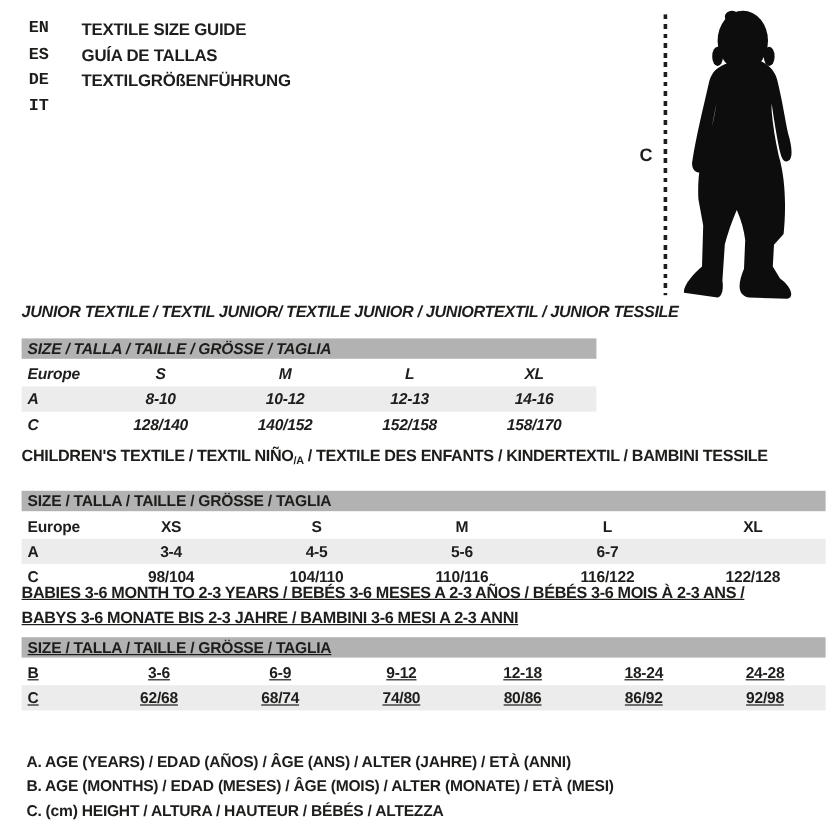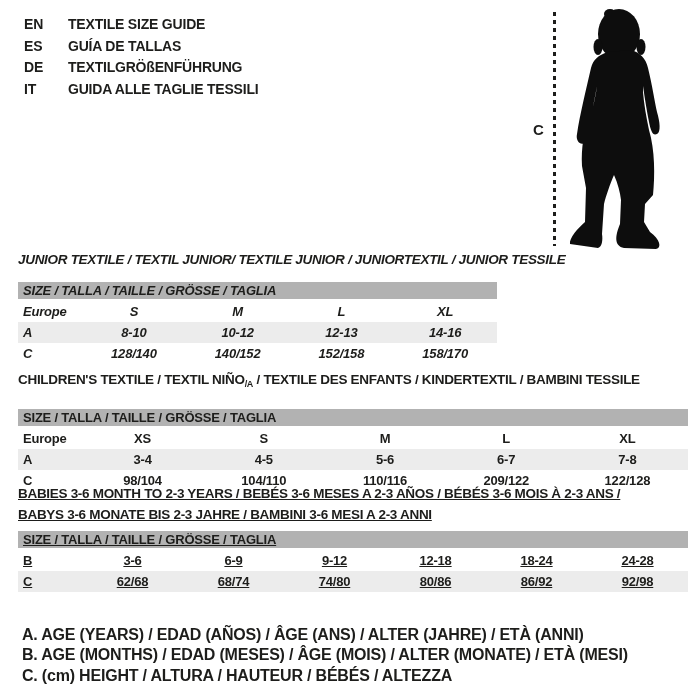--- a/index.html
+++ b/index.html
@@ -12,21 +12,21 @@
   body{
     width:700px;height:700px;background:#ffffff;position:relative;
     font-family:"Liberation Sans", sans-serif;color:var(--text);
     -webkit-font-smoothing:antialiased;overflow:hidden;
   }
   .abs{position:absolute;}
   
   .lang-block{left:24px;top:14px;}
   .lang-row{display:flex;height:21.6px;line-height:21.6px;
     font-size:14px;font-weight:bold;letter-spacing:-0.2px;}
-  .lang-code{width:44px;}
+  .lang-code{width:44px;font-family:Liberation Mono, monospace;}
   
   .measure-line{
     left:553px;top:12px;width:3px;height:234px;
     background:repeating-linear-gradient(to bottom,var(--text) 0 4px,transparent 4px 8px);
   }
   .measure-label{left:533px;top:121px;font-size:15px;font-weight:bold;}
   .silhouette{left:558px;top:8px;}
   .sil{fill:var(--silhouette);}
   
   .tbl{left:18px;}
@@ -43,41 +43,40 @@
   .grid-row{display:grid;height:21px;line-height:21px;
     font-size:13px;font-weight:bold;letter-spacing:-0.2px;}
   .grid-row.alt{background:var(--row-alt-bg);}
   .t1 .grid-row{grid-template-columns:64px repeat(4,1fr);}
   .t2 .grid-row{grid-template-columns:64px repeat(5,1fr);}
   .t3 .grid-row{grid-template-columns:64px repeat(6,1fr);}
   .row-label{text-align:left;padding-left:5px;}
   .cell{text-align:center;}
   
   .footnotes{left:22px;top:625px;}
-  .footnote{font-size:16px;font-weight:bold;letter-spacing:-0.2px;line-height:20.4px;white-space:nowrap;}
+  .footnote{font-size:13px;font-weight:bold;letter-spacing:-0.2px;line-height:20.4px;white-space:nowrap;}
 </style>
 </head>
 <body>
 
 <div class="abs lang-block">
   <div class="lang-row">
     <span class="lang-code">EN</span>
     <span class="lang-label">TEXTILE SIZE GUIDE</span>
   </div>
   <div class="lang-row">
     <span class="lang-code">ES</span>
     <span class="lang-label">GUÍA DE TALLAS</span>
   </div>
   <div class="lang-row">
     <span class="lang-code">DE</span>
     <span class="lang-label">TEXTILGRÖßENFÜHRUNG</span>
   </div>
   <div class="lang-row">
     <span class="lang-code">IT</span>
-    <span class="lang-label">GUIDA ALLE TAGLIE TESSILI</span>
   </div>
 </div>
 
 <div class="abs measure-line"></div>
 <div class="abs measure-label">C</div>
 
 <svg class="abs silhouette" width="108" height="242" viewBox="0 0 108 242" aria-hidden="true">
   <ellipse class="sil" cx="52" cy="6" rx="6" ry="5"></ellipse>
   <ellipse class="sil" cx="61" cy="26" rx="21" ry="25"></ellipse>
   <ellipse class="sil" cx="40" cy="39" rx="4.5" ry="8"></ellipse>
@@ -152,28 +151,27 @@
     <div class="cell">M</div>
     <div class="cell">L</div>
     <div class="cell">XL</div>
   </div>
   <div class="grid-row alt">
     <div class="row-label">A</div>
     <div class="cell">3-4</div>
     <div class="cell">4-5</div>
     <div class="cell">5-6</div>
     <div class="cell">6-7</div>
-    <div class="cell">7-8</div>
   </div>
   <div class="grid-row">
     <div class="row-label">C</div>
     <div class="cell">98/104</div>
     <div class="cell">104/110</div>
     <div class="cell">110/116</div>
-    <div class="cell">209/122</div>
+    <div class="cell">116/122</div>
     <div class="cell">122/128</div>
   </div>
 </div>
 
 <div class="abs tbl t3" style="top:483px;width:670px;text-decoration:underline;">
   <div class="tbl-title">
     <div>BABIES 3-6 MONTH TO 2-3 YEARS / BEBÉS 3-6 MESES A 2-3 AÑOS / BÉBÉS 3-6 MOIS À 2-3 ANS /</div>
     <div>BABYS 3-6 MONATE BIS 2-3 JAHRE / BAMBINI 3-6 MESI A 2-3 ANNI</div>
   </div>
   <div class="size-band">SIZE / TALLA / TAILLE / GRÖSSE / TAGLIA</div>

